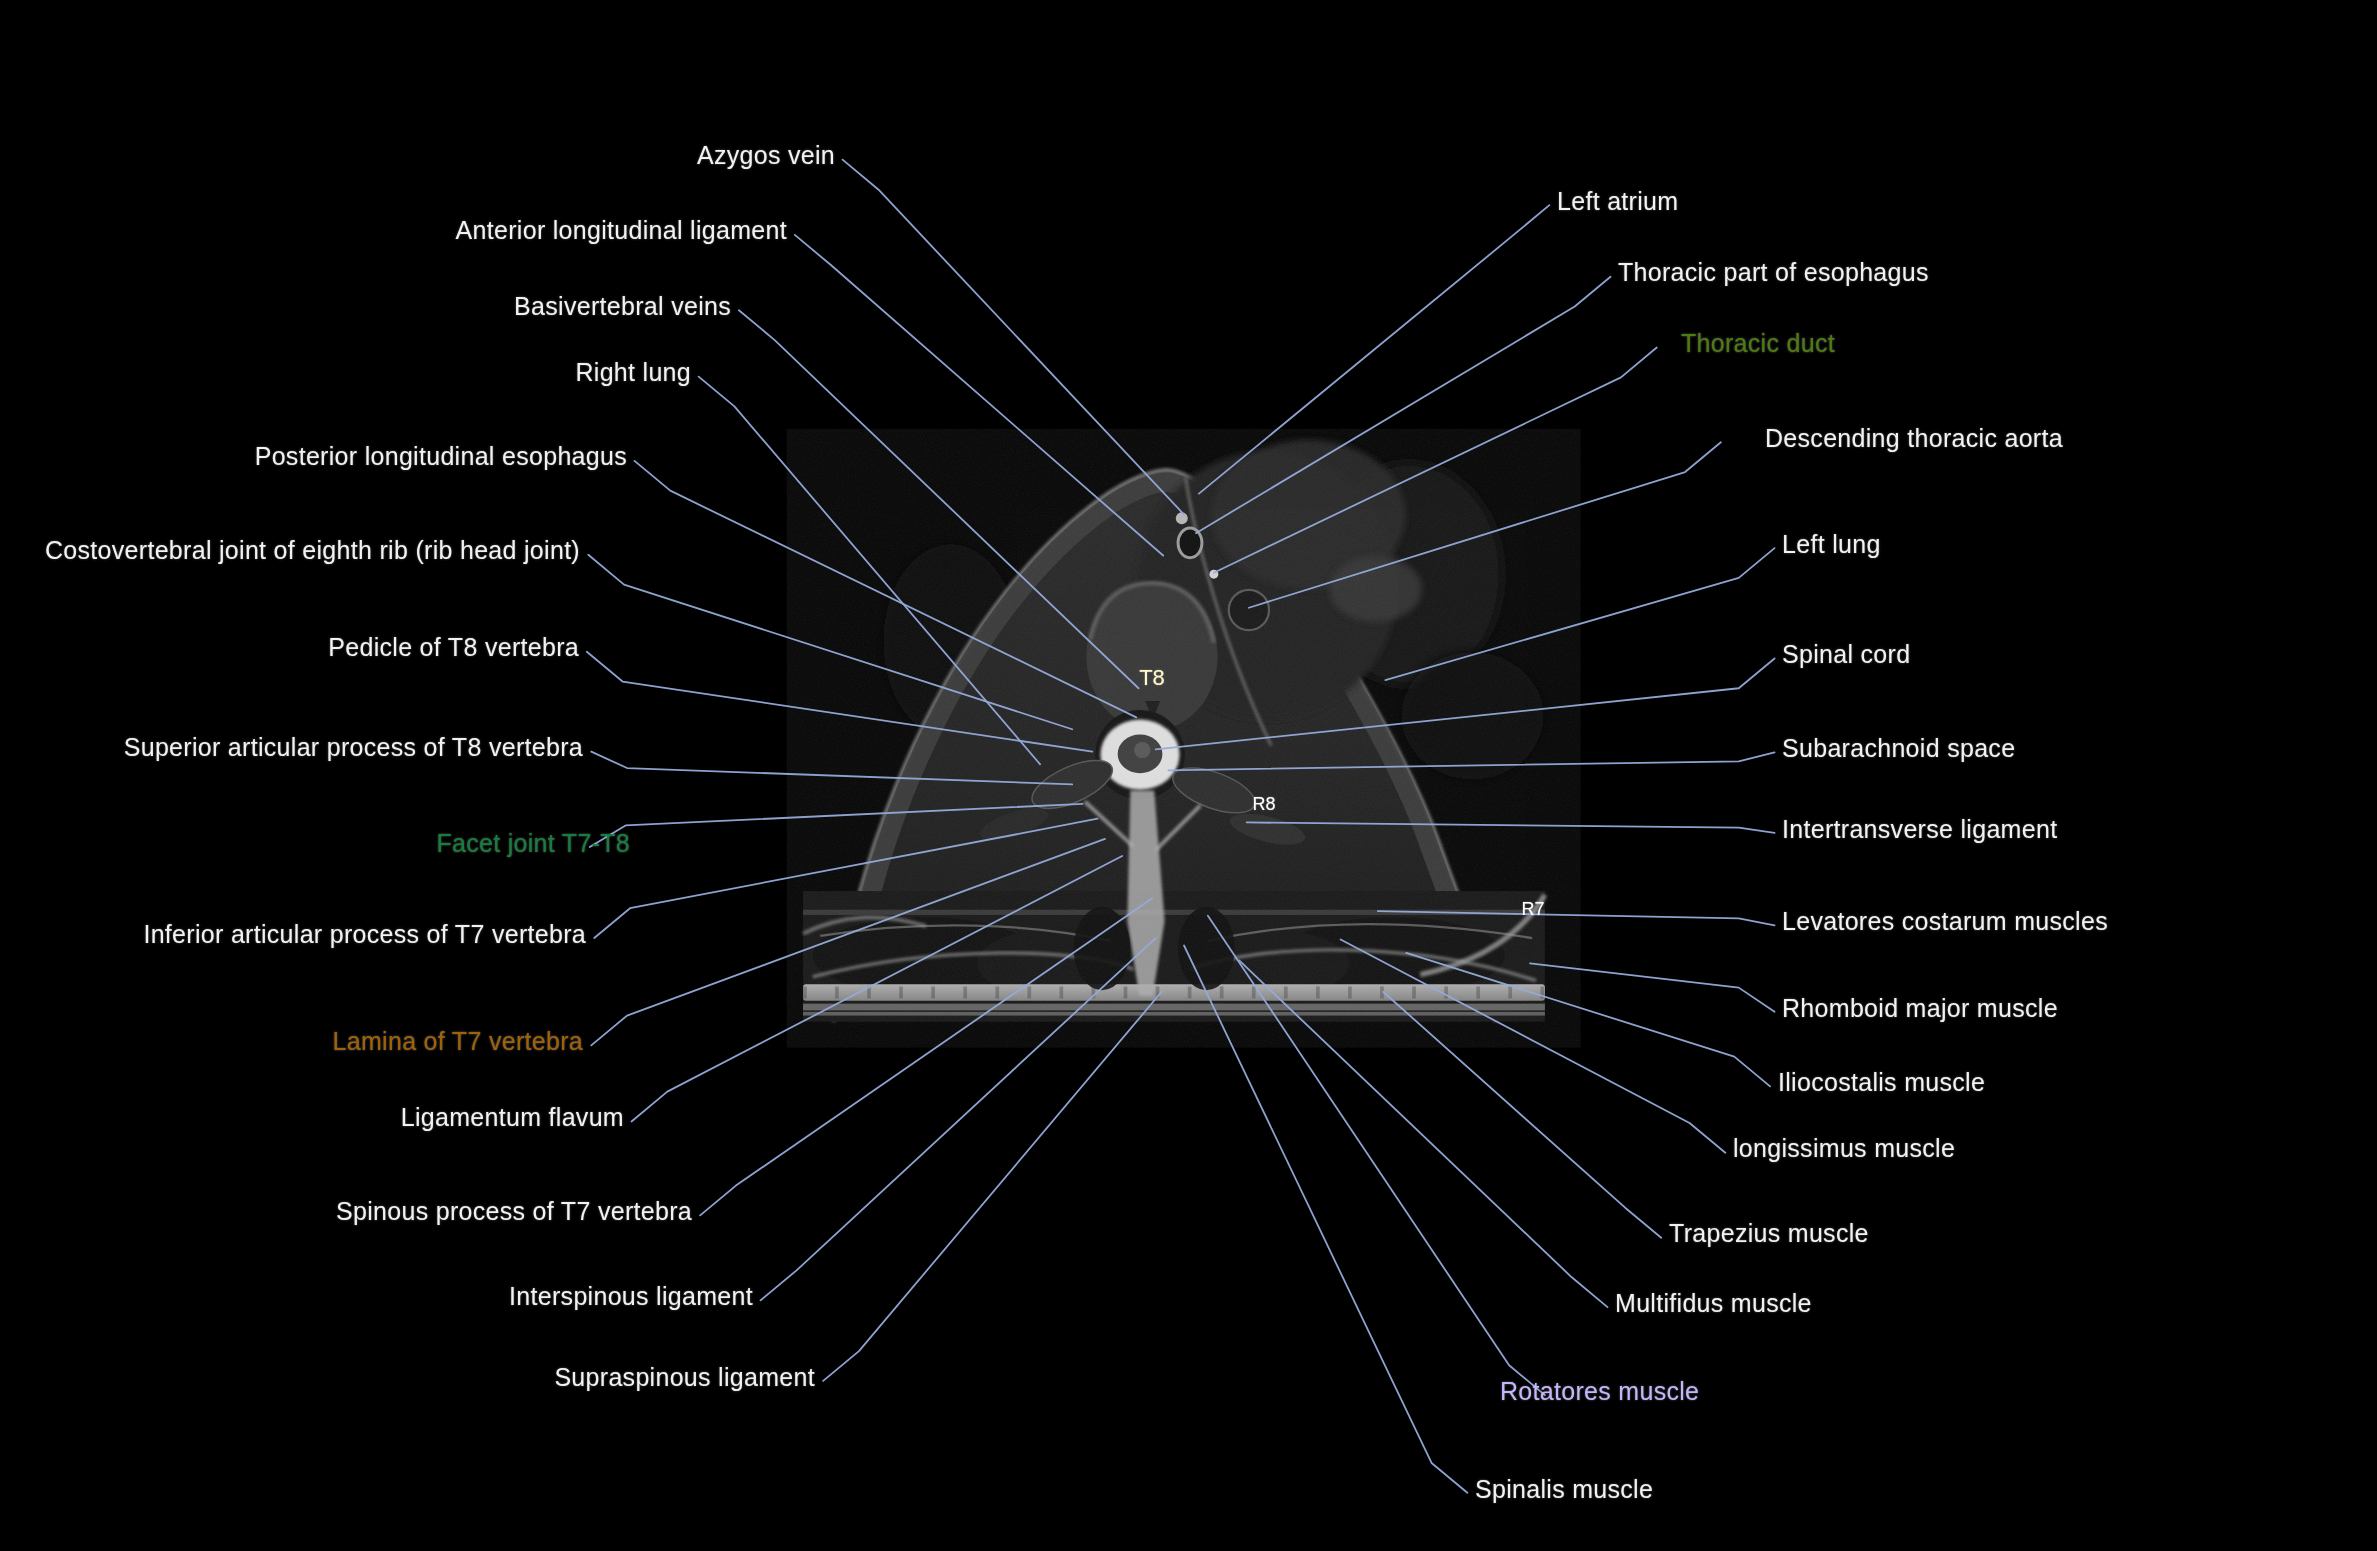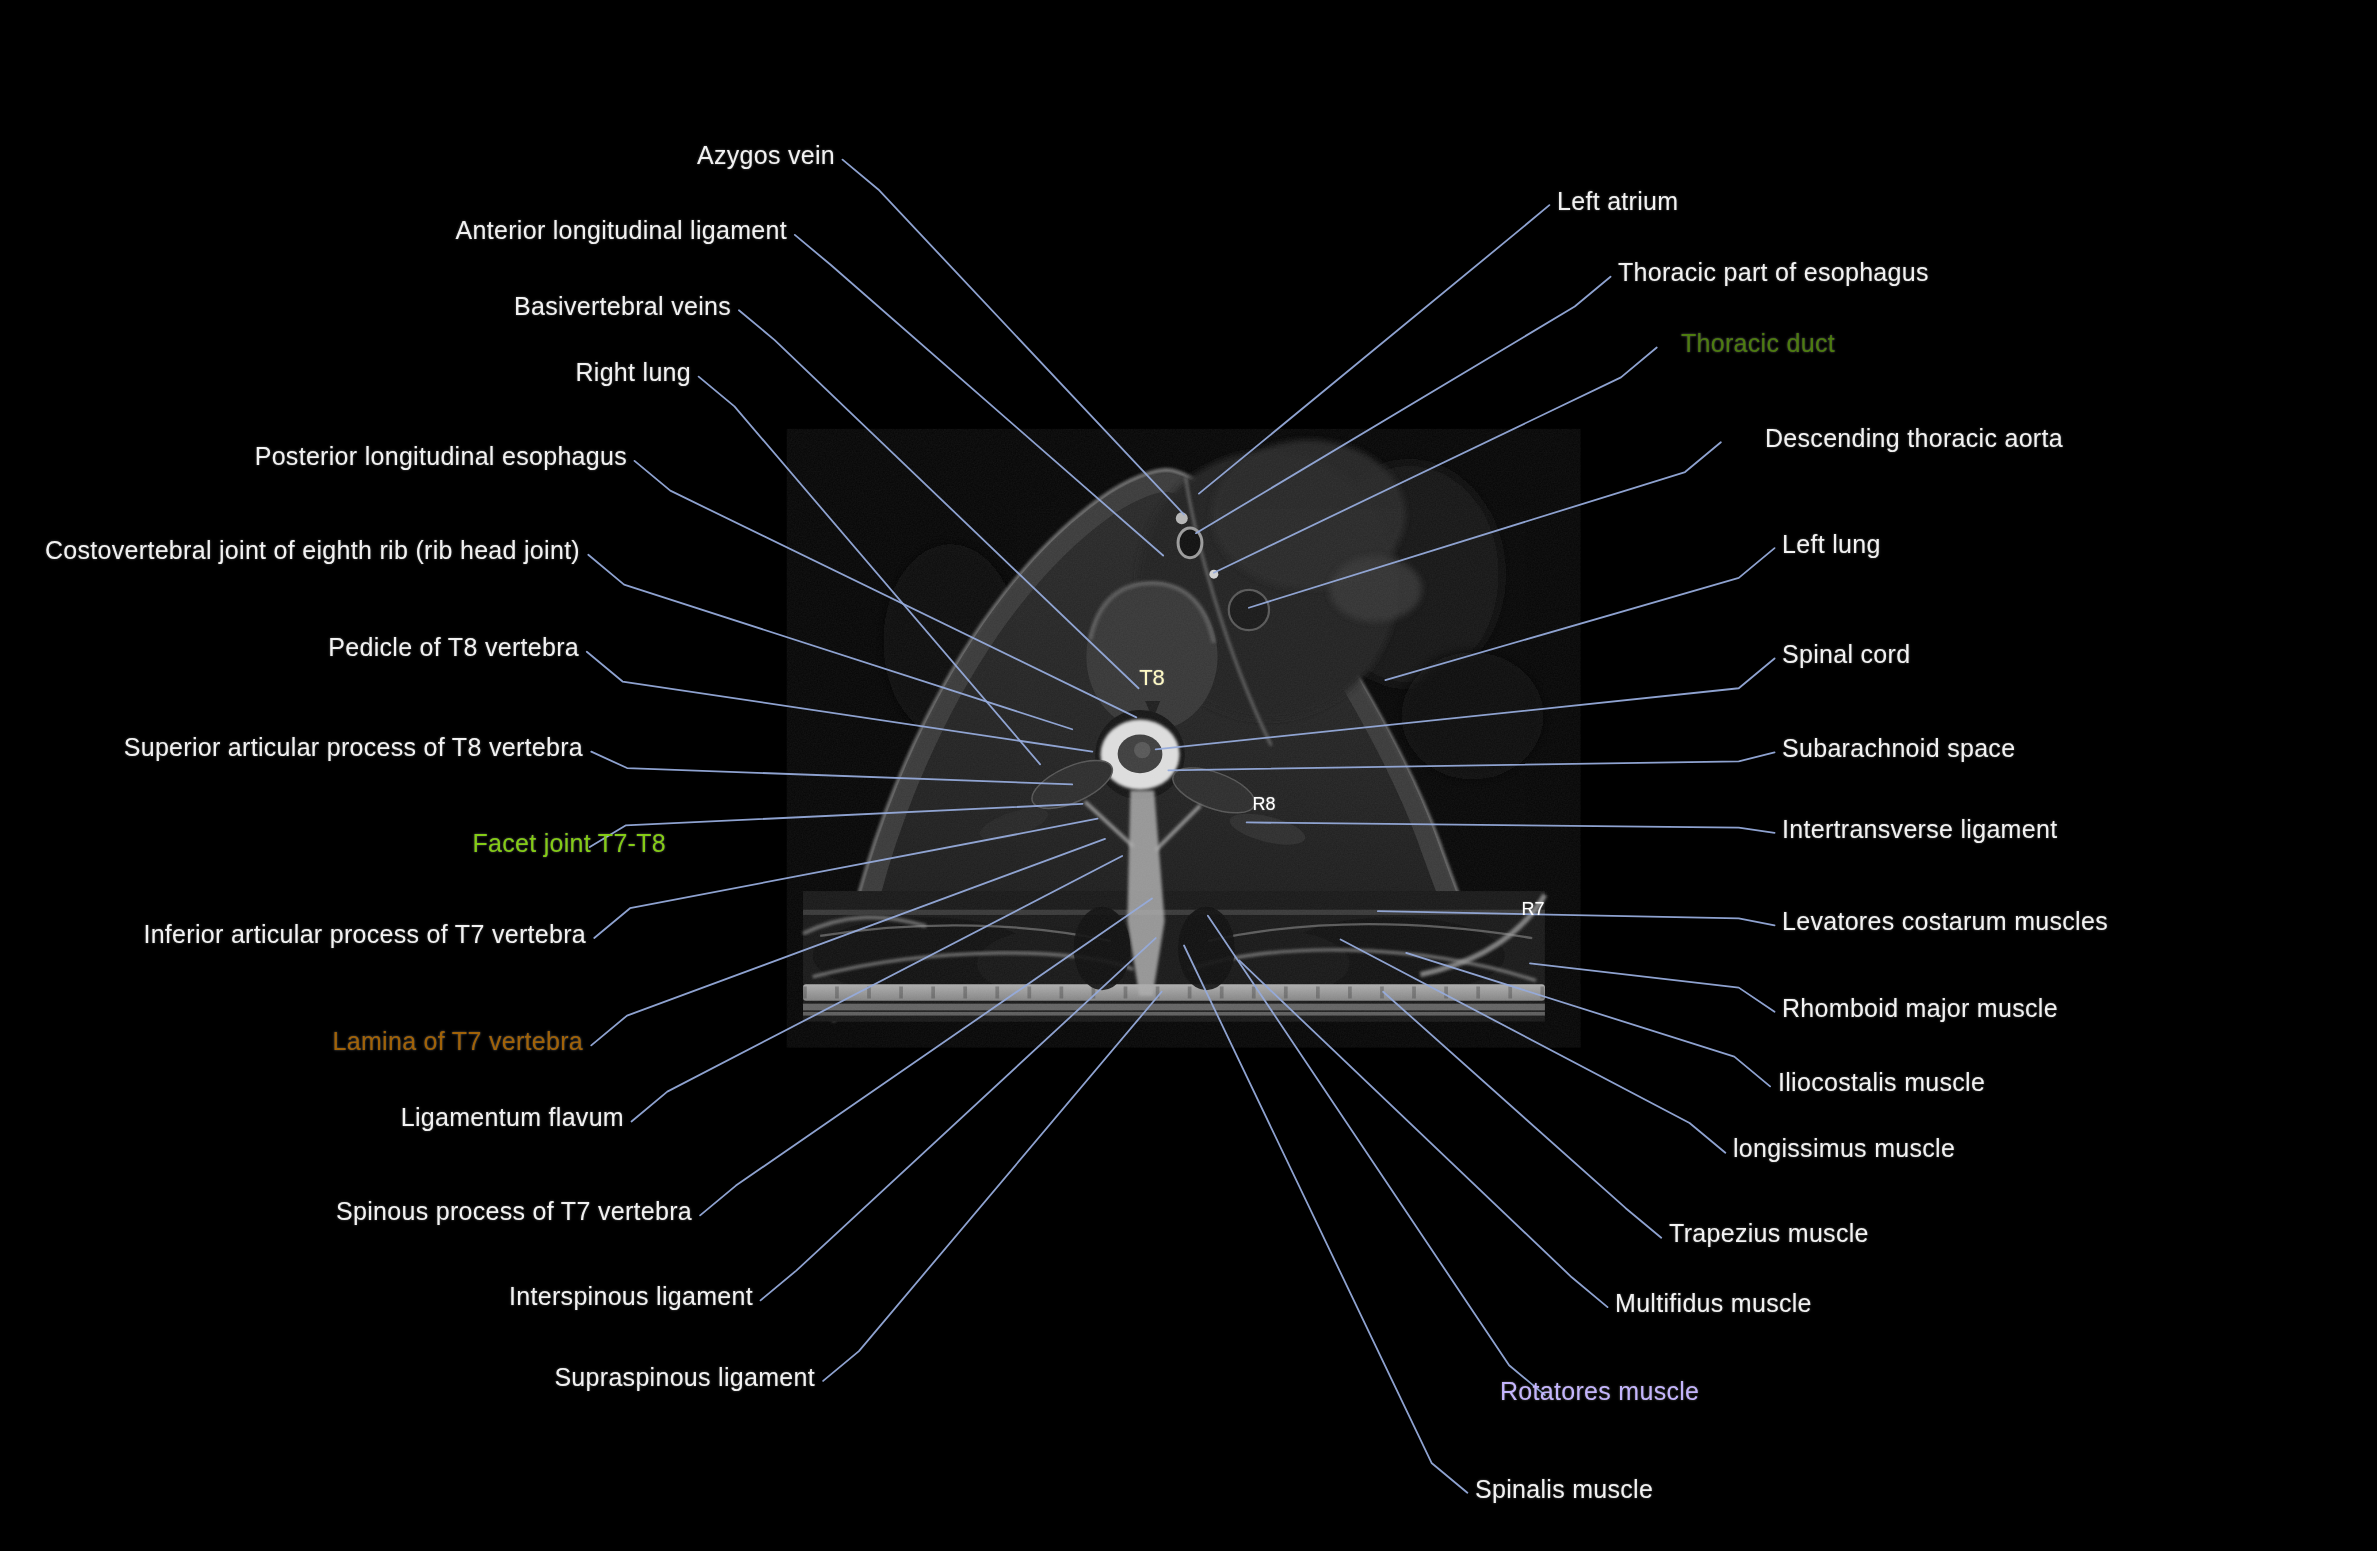--- a/index.html
+++ b/index.html
@@ -184,21 +184,21 @@
 
   <div id="label-layer">
       <div class="anat-label align-right" style="right: 1542px; top: 155px; color: rgb(242, 242, 242);">Azygos vein</div>
       <div class="anat-label align-right" style="right: 1590px; top: 230px; color: rgb(242, 242, 242);">Anterior longitudinal ligament</div>
       <div class="anat-label align-right" style="right: 1646px; top: 306px; color: rgb(242, 242, 242);">Basivertebral veins</div>
       <div class="anat-label align-right" style="right: 1686px; top: 372px; color: rgb(242, 242, 242);">Right lung</div>
       <div class="anat-label align-right" style="right: 1750px; top: 456px; color: rgb(242, 242, 242);">Posterior longitudinal esophagus</div>
       <div class="anat-label align-right" style="right: 1797px; top: 550px; color: rgb(242, 242, 242);">Costovertebral joint of eighth rib (rib head joint)</div>
       <div class="anat-label align-right" style="right: 1798px; top: 647px; color: rgb(242, 242, 242);">Pedicle of T8 vertebra</div>
       <div class="anat-label align-right" style="right: 1794px; top: 747px; color: rgb(242, 242, 242);">Superior articular process of T8 vertebra</div>
-      <div class="anat-label align-right" style="right: 1711px; top: 843px; color: #84cc16;">Facet joint T7-T8</div>
+      <div class="anat-label align-right" style="right: 1747px; top: 843px; color: #15803d;">Facet joint T7-T8</div>
       <div class="anat-label align-right" style="right: 1791px; top: 934px; color: rgb(242, 242, 242);">Inferior articular process of T7 vertebra</div>
       <div class="anat-label align-right" style="right: 1794px; top: 1041px; color: #a16207;">Lamina of T7 vertebra</div>
       <div class="anat-label align-right" style="right: 1753px; top: 1117px; color: rgb(242, 242, 242);">Ligamentum flavum</div>
       <div class="anat-label align-right" style="right: 1685px; top: 1211px; color: rgb(242, 242, 242);">Spinous process of T7 vertebra</div>
       <div class="anat-label align-right" style="right: 1624px; top: 1296px; color: rgb(242, 242, 242);">Interspinous ligament</div>
       <div class="anat-label align-right" style="right: 1562px; top: 1377px; color: rgb(242, 242, 242);">Supraspinous ligament</div>
       <div class="anat-label align-left" style="left: 1557px; top: 201px; color: rgb(242, 242, 242);">Left atrium</div>
       <div class="anat-label align-left" style="left: 1618px; top: 272px; color: rgb(242, 242, 242);">Thoracic part of esophagus</div>
       <div class="anat-label align-left" style="left: 1665px; top: 343px; color: #4d7c0f; margin-left: 16px;">Thoracic duct</div>
       <div class="anat-label align-left" style="left: 1765px; top: 438px; color: rgb(242, 242, 242);">Descending thoracic aorta</div>

